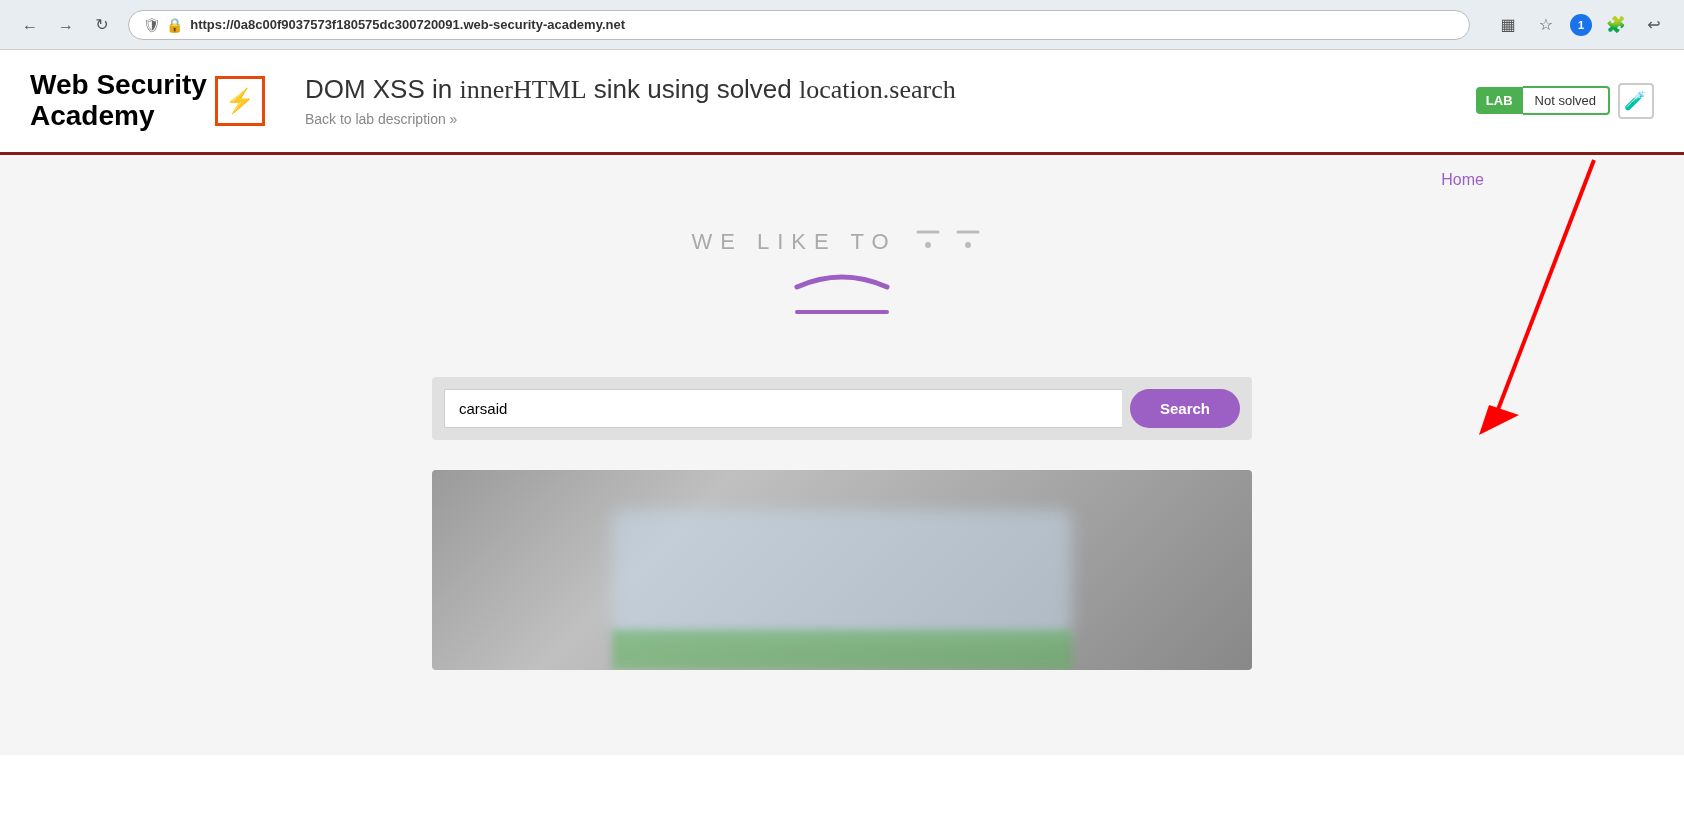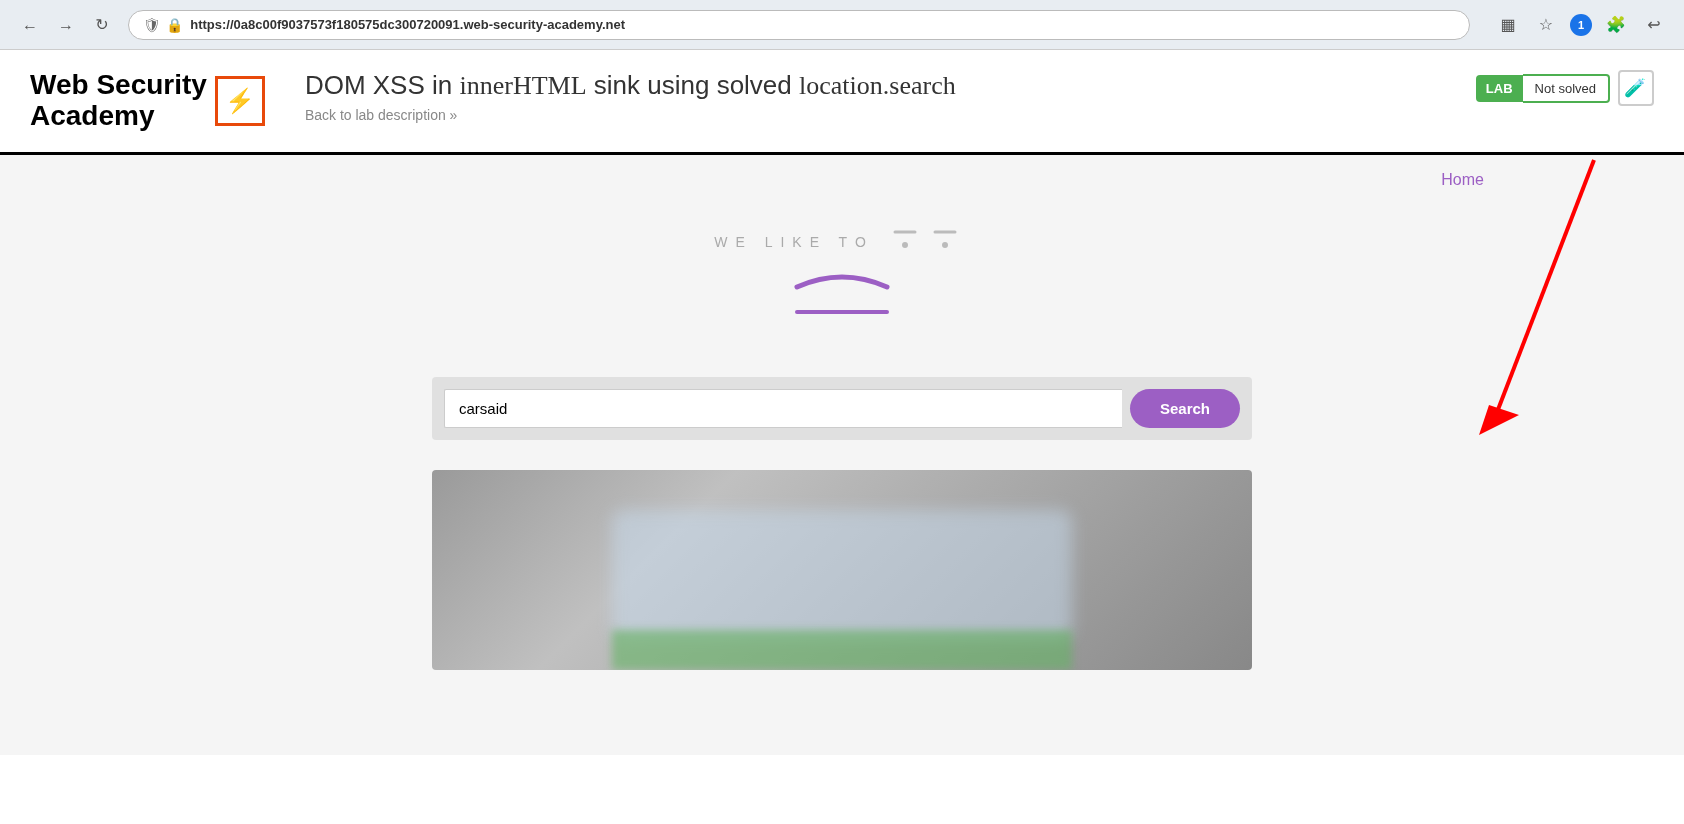--- a/index.html
+++ b/index.html
@@ -51,24 +51,24 @@
       border-radius: 50%;
       color: #fff;
       font-size: 11px;
       font-weight: bold;
       display: flex; align-items: center; justify-content: center;
     }
 
     
     .site-header {
       display: flex;
-      align-items: flex-start;
+      align-items: center;
       padding: 20px 30px;
       background: #fff;
-      border-bottom: 3px solid #000000;
+      border-bottom: 3px solid #7f1d1d;
     }
     .logo-area {
       display: flex;
       align-items: center;
       gap: 0;
       margin-right: 40px;
     }
     .logo-text {
       font-size: 28px;
       font-weight: bold;
@@ -152,21 +152,21 @@
 
     
     .blog-hero {
       display: flex;
       flex-direction: column;
       align-items: center;
       padding: 30px 0 20px;
     }
     .we-like-to {
       color: #aaa;
-      font-size: 14px;
+      font-size: 22px;
       letter-spacing: 8px;
       text-transform: uppercase;
       display: flex;
       align-items: center;
       gap: 16px;
     }
     .blog-text {
       color: #9c5fc4;
       font-size: 80px;
       font-weight: bold;

